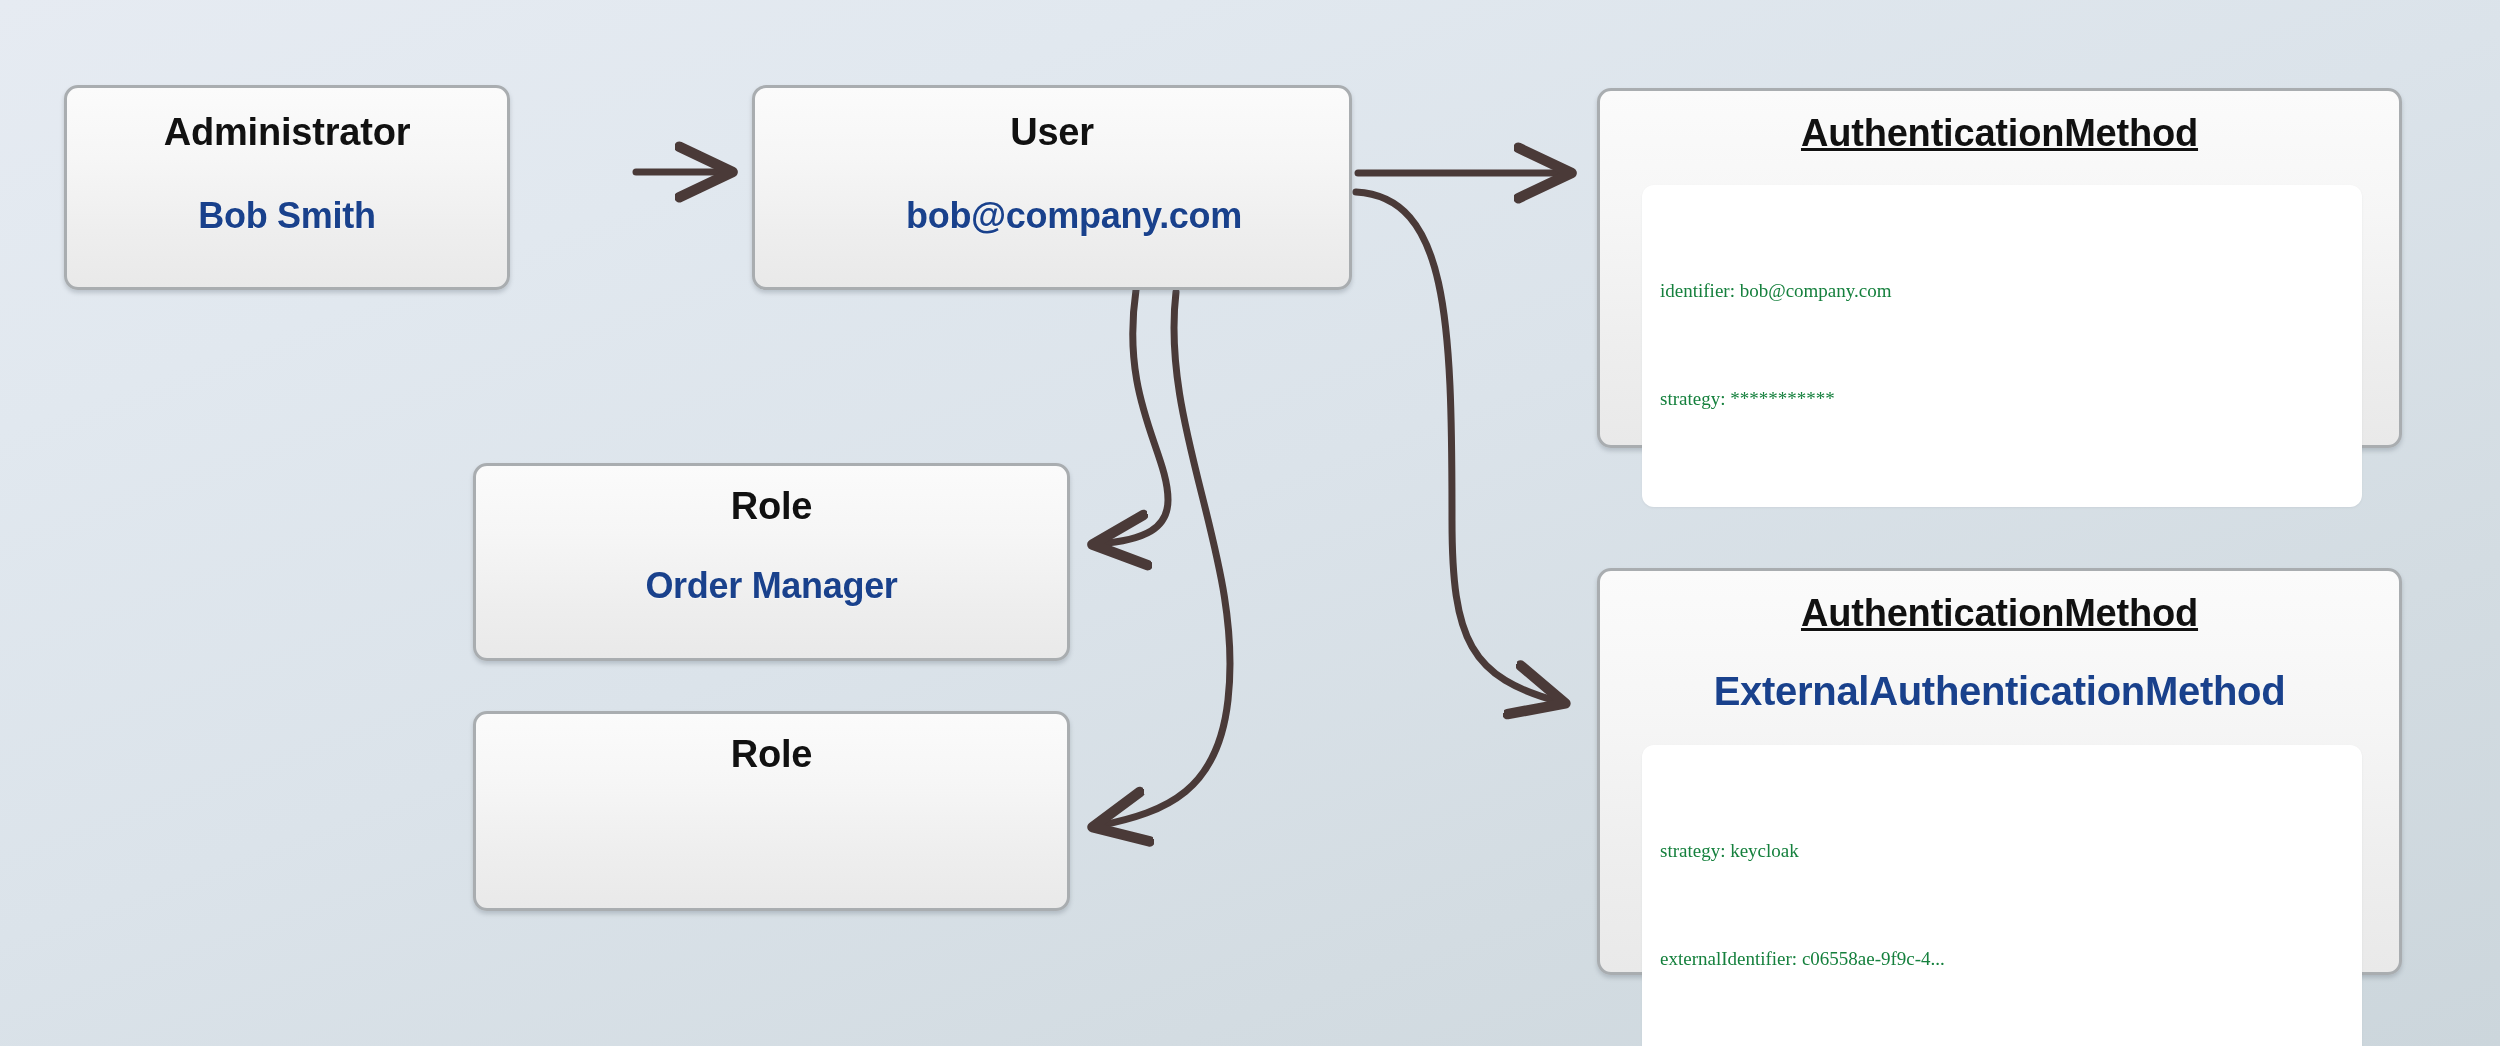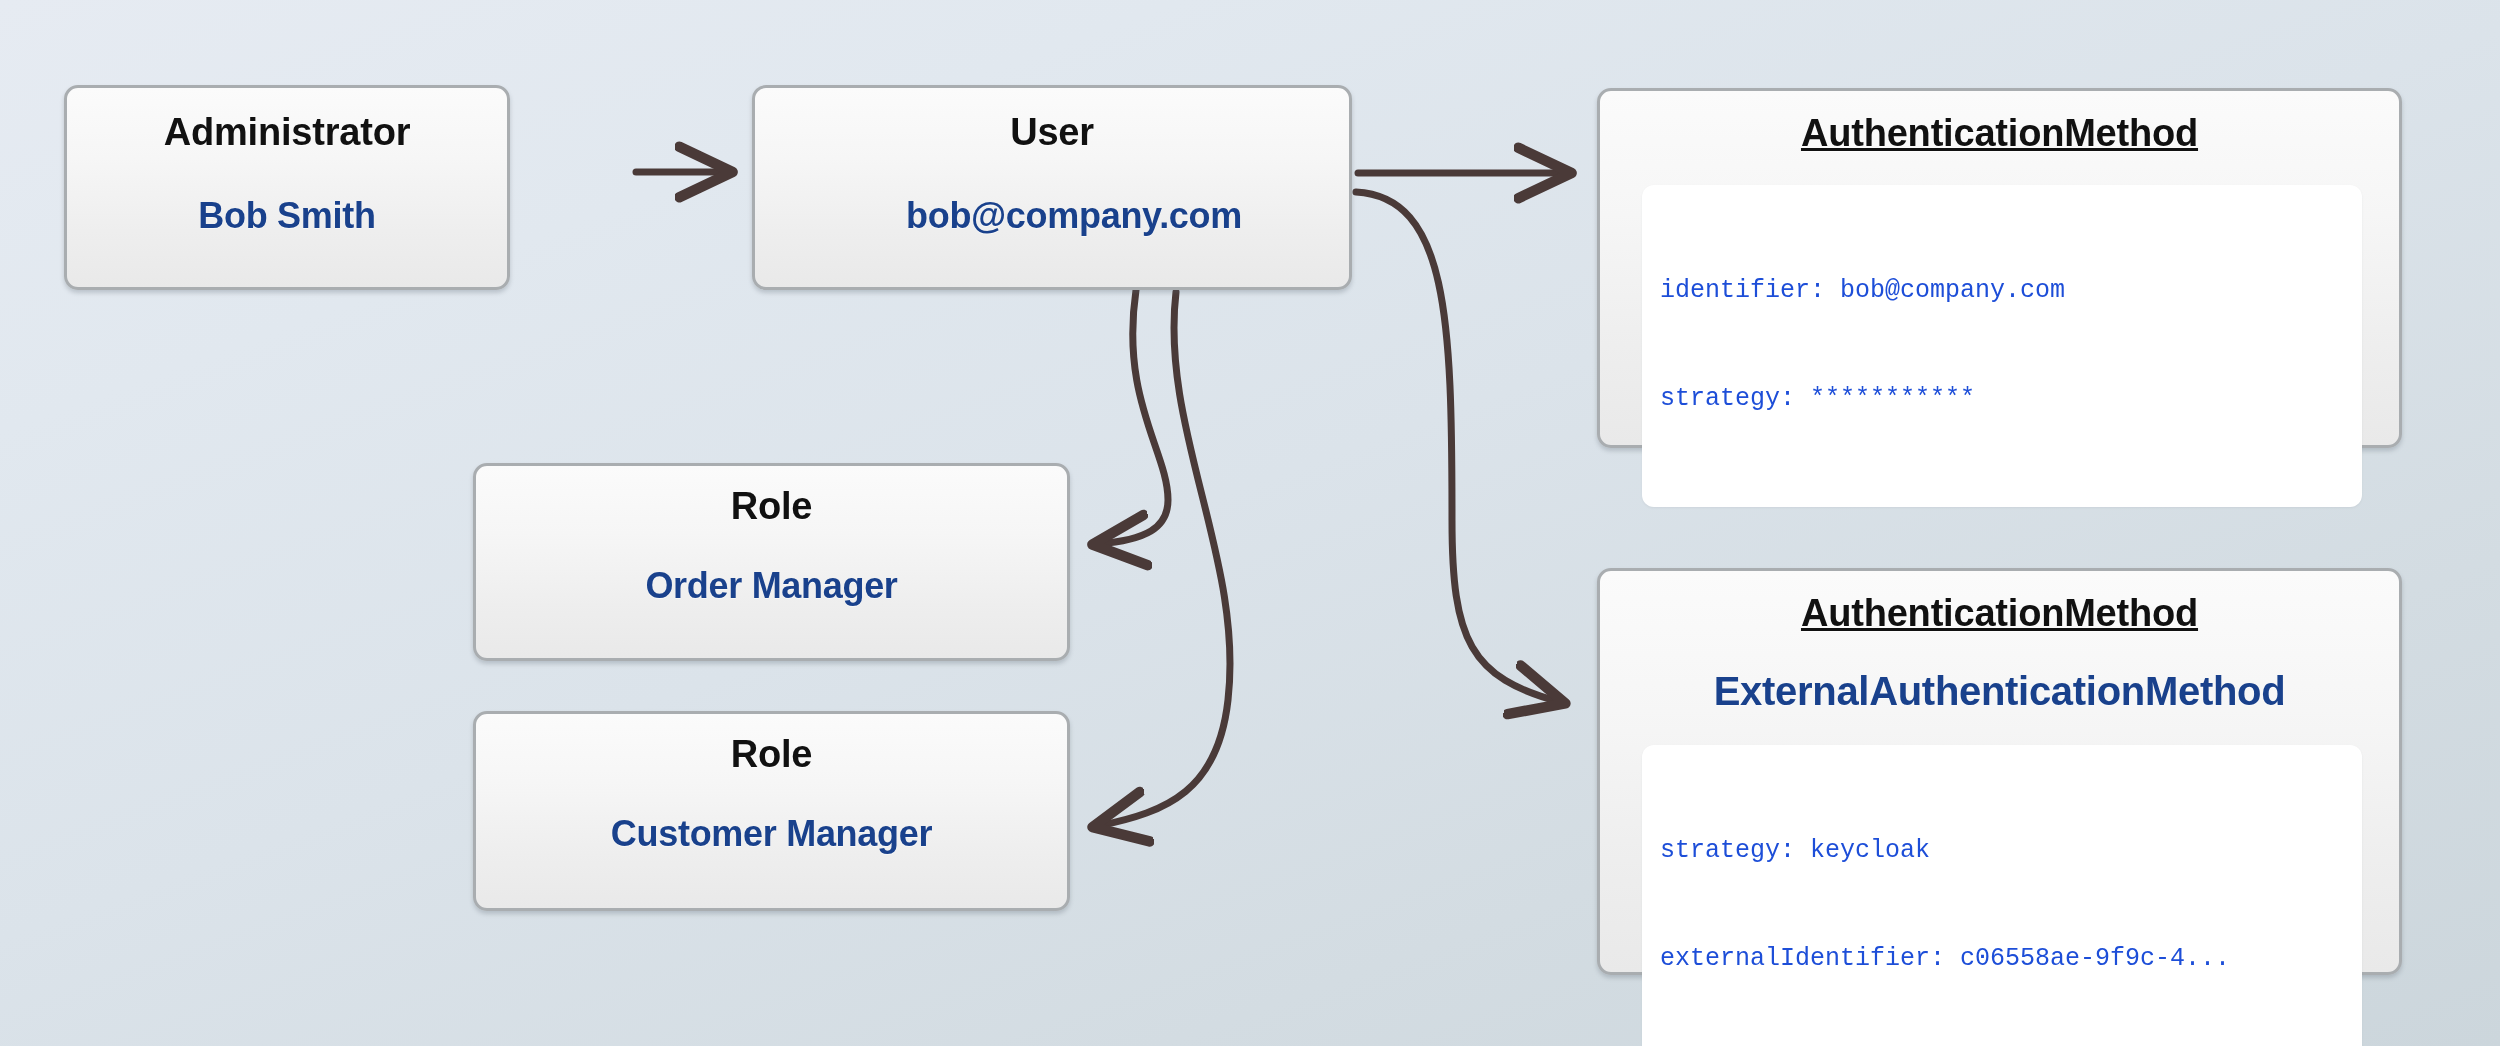--- a/index.html
+++ b/index.html
@@ -54,24 +54,24 @@
   .card-sm .node-type { font-size: 38px; line-height: 44px; }
   .card-sm .node-title { font-size: 36px; line-height: 44px; }
 
   
   .card-lg .node-type { font-size: 38px; line-height: 44px; text-decoration: underline; }
   .card-lg .node-title { font-size: 40px; line-height: 48px; }
 
   .attrs {
     background: #ffffff;
     border-radius: 12px;
-    font-family: Liberation Mono, monospace;
-    font-size: 25px;
+    font-family: Liberation Serif, serif;
+    font-size: 19px;
     line-height: 36px;
-    color: #1d4ed8;
+    color: #15803d;
     box-shadow: 0 1px 2px rgba(120,130,140,0.12);
     white-space: pre;
     overflow: hidden;
   }
   .attr-row { display: block; }
 
   
   #node-administrator { left: 64px;  top: 85px;  width: 446px; height: 205px; }
   #node-administrator .node-type  { margin-top: 22px; }
   #node-administrator .node-title { margin-top: 40px; }
@@ -141,21 +141,20 @@
     <div class="node-title">bob@company.com</div>
   </div>
 
   <div class="node card-sm" id="node-role-order">
     <div class="node-type">Role</div>
     <div class="node-title">Order Manager</div>
   </div>
 
   <div class="node card-sm" id="node-role-customer">
     <div class="node-type">Role</div>
-    <div class="node-title">Customer Manager</div>
   </div>
 
   <div class="node card-lg" id="node-auth-native">
     <div class="node-type">AuthenticationMethod</div>
     <div class="attrs">
       <span class="attr-row">identifier: bob@company.com</span>
       <span class="attr-row">strategy: ***********</span>
     </div>
   </div>
 

